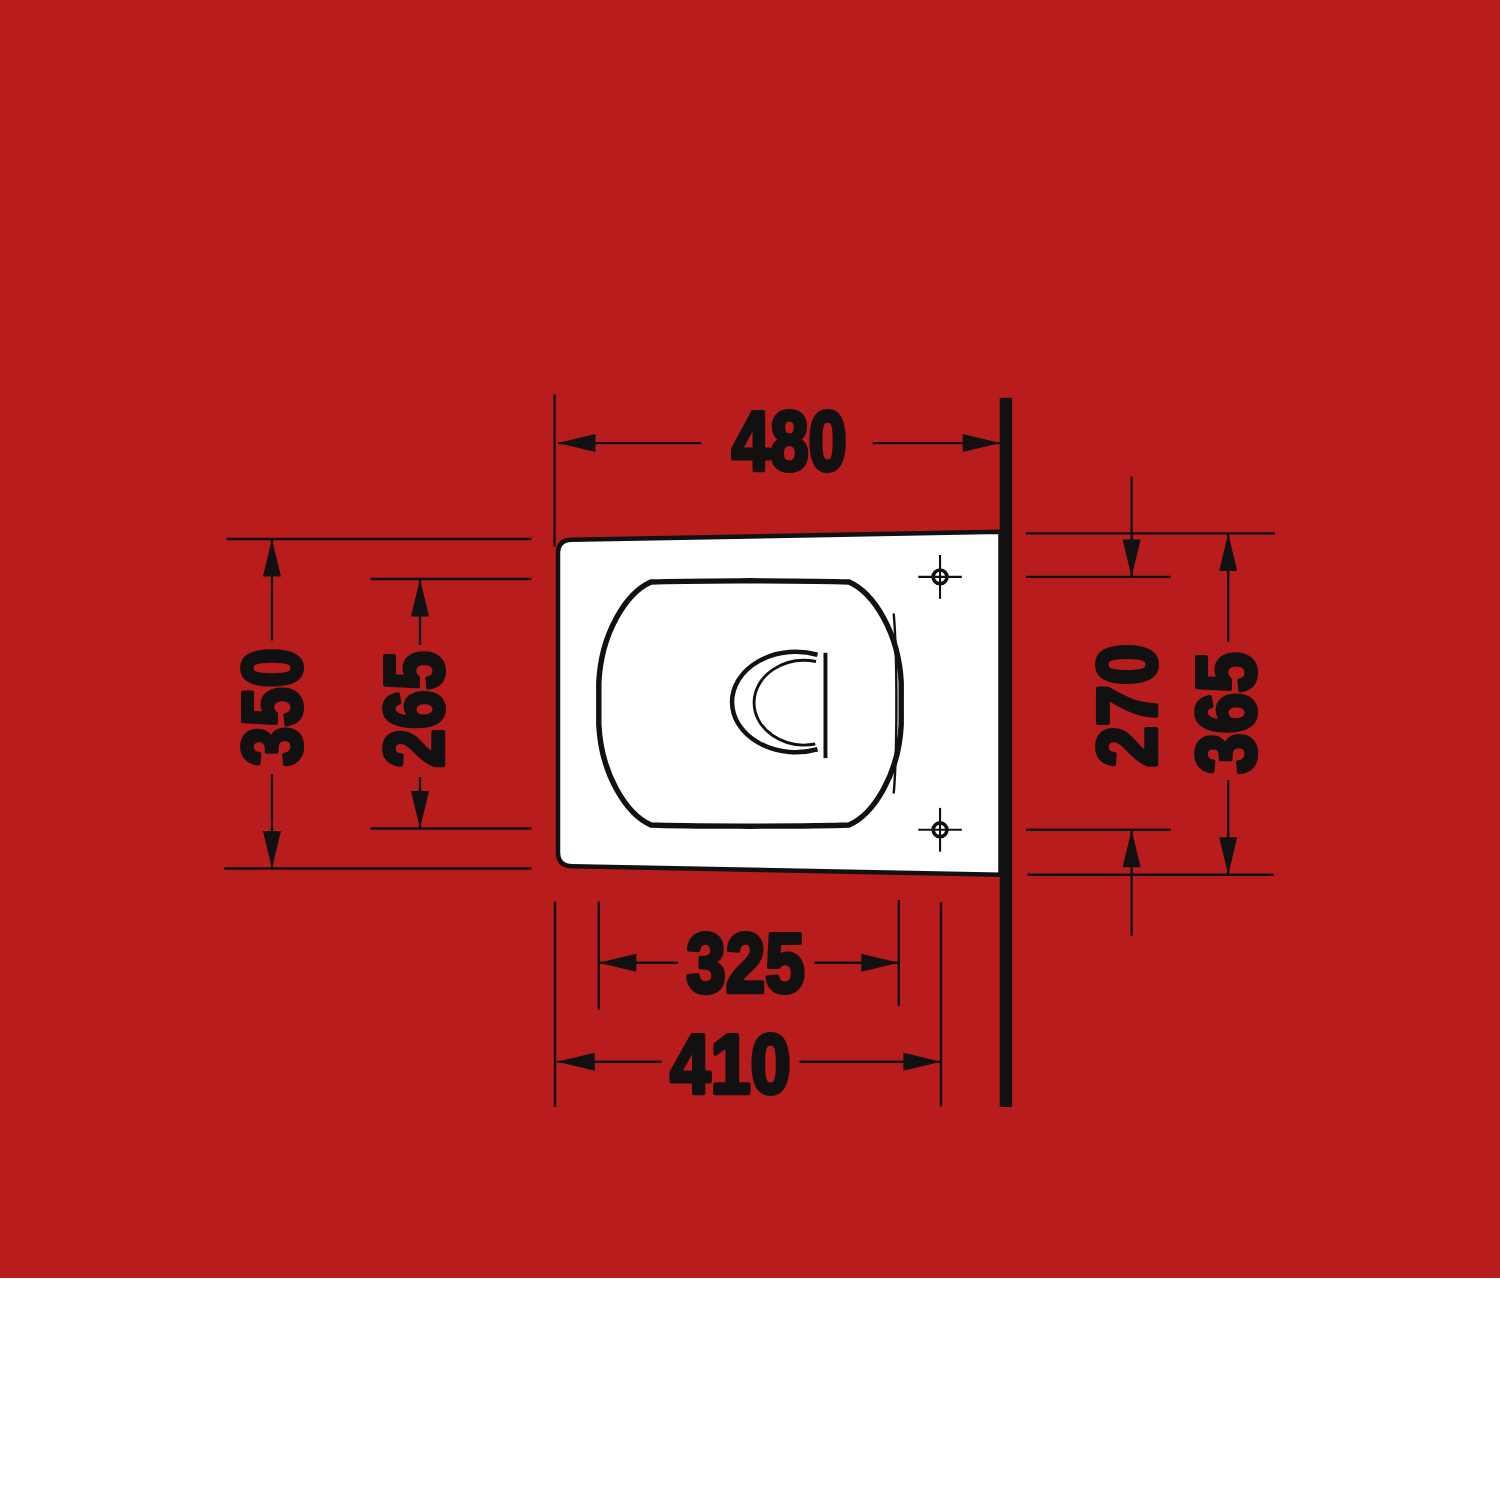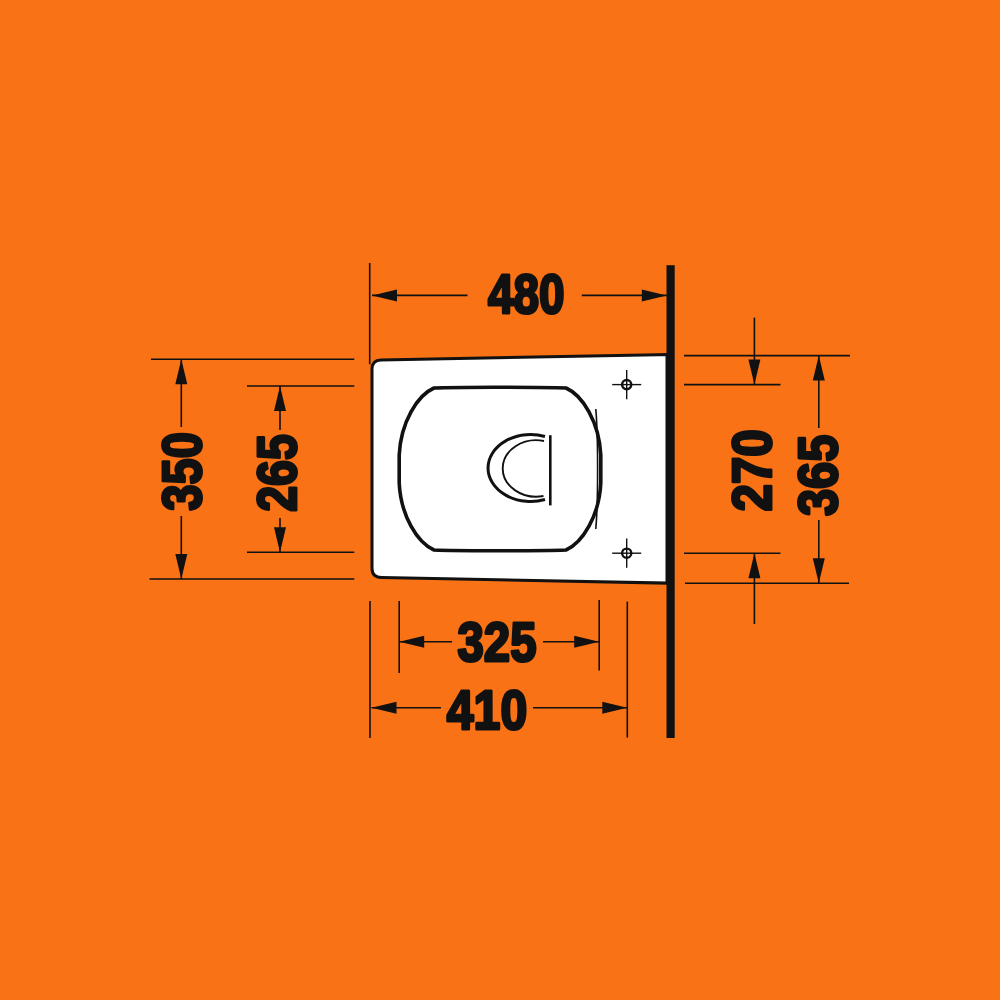--- a/index.html
+++ b/index.html
@@ -1,16 +1,16 @@
 <!DOCTYPE html>
 <html><head>
 <meta charset="utf-8">
 <style>
   html,body{margin:0;padding:0;background:#ffffff;}
-  #canvas{width:1000px;height:1000px;position:relative;background:#f97316;}
+  #canvas{width:1000px;height:852px;position:relative;background:#b91c1c;}
   svg{position:absolute;left:0;top:0;}
   text{font-family:"Liberation Sans",sans-serif;font-weight:bold;fill:#111;stroke:#111;}
 </style>
 </head>
 <body>
 
 <div id="canvas">
 <svg width="1000" height="1000" viewBox="0 0 1000 1000" fill="none" stroke="none">
 
   <rect x="666.5" y="265.2" width="8.2" height="472.8" fill="#111"></rect>

